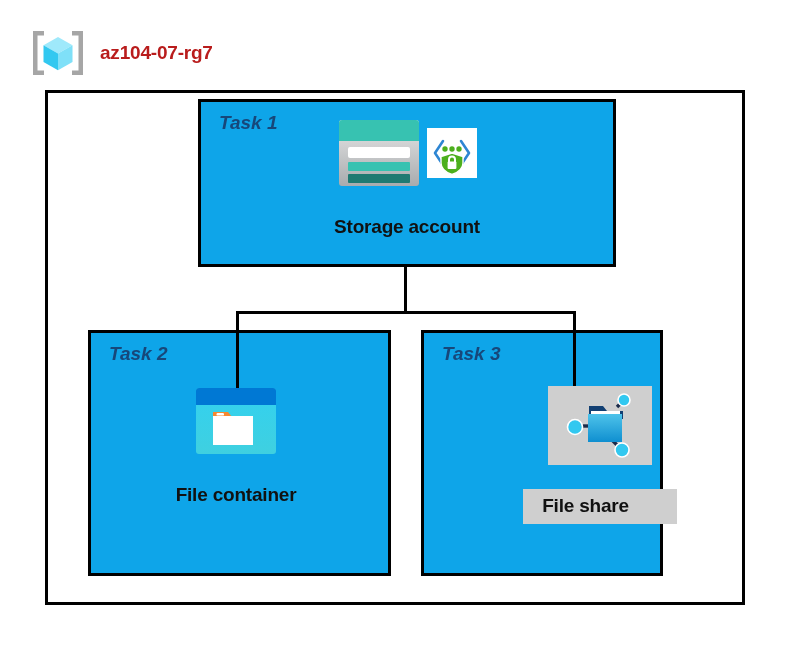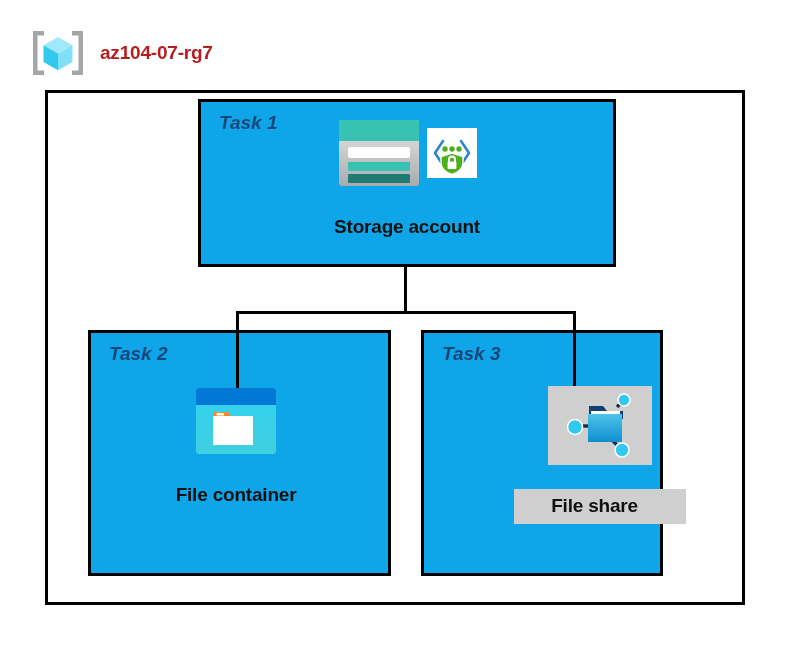--- a/index.html
+++ b/index.html
@@ -87,21 +87,21 @@
   .node-caption {
     margin-top: 24px;
     font-size: 19px;
     font-weight: bold;
     color: #111111;
     white-space: nowrap;
     letter-spacing: -0.2px;
   }
   .node-caption.selected {
     background: #cfcfcf;
-    padding: 6px 48px 7px 37px;
+    padding: 6px 48px 7px 19px;
     text-align: right;
   }
   .icon-bg-selected {
     background: #cfcfcf;
     padding: 7px 12px 2px 12px;
   }
 
   
   #node-storage     { left: 296px; top: 118px; width: 222px; }
   #node-blob        { left: 152px; top: 386px; width: 168px; }

